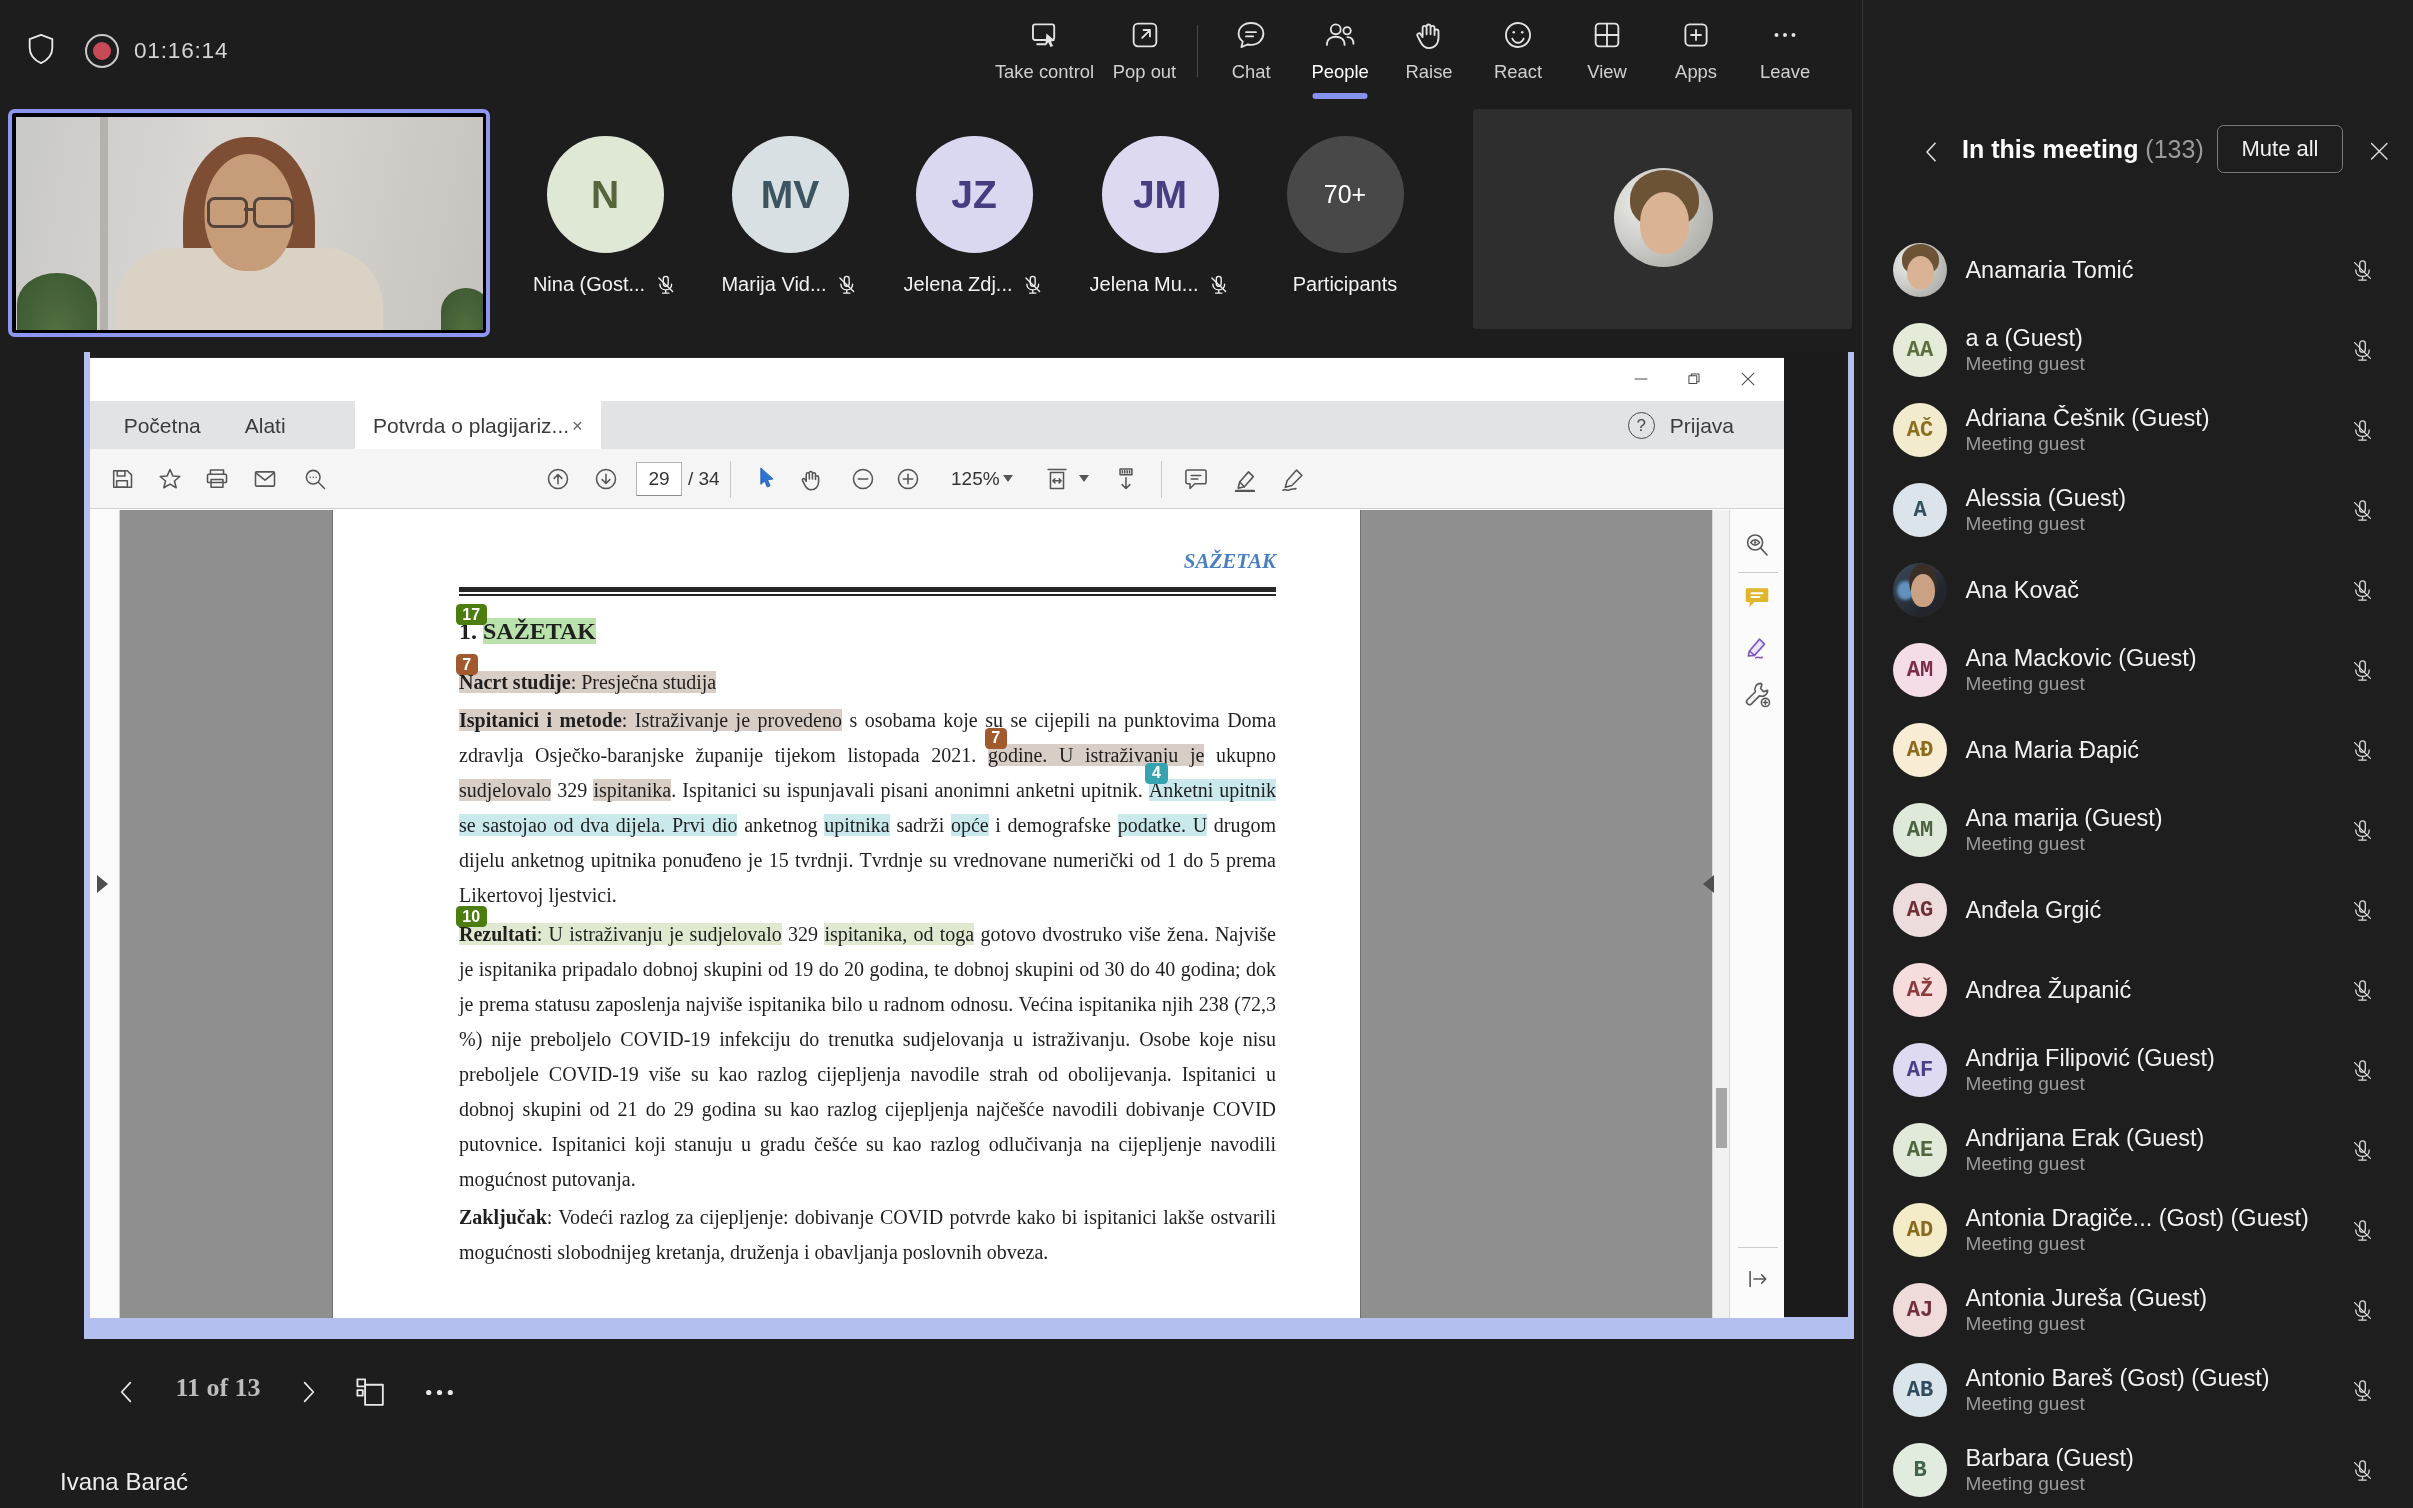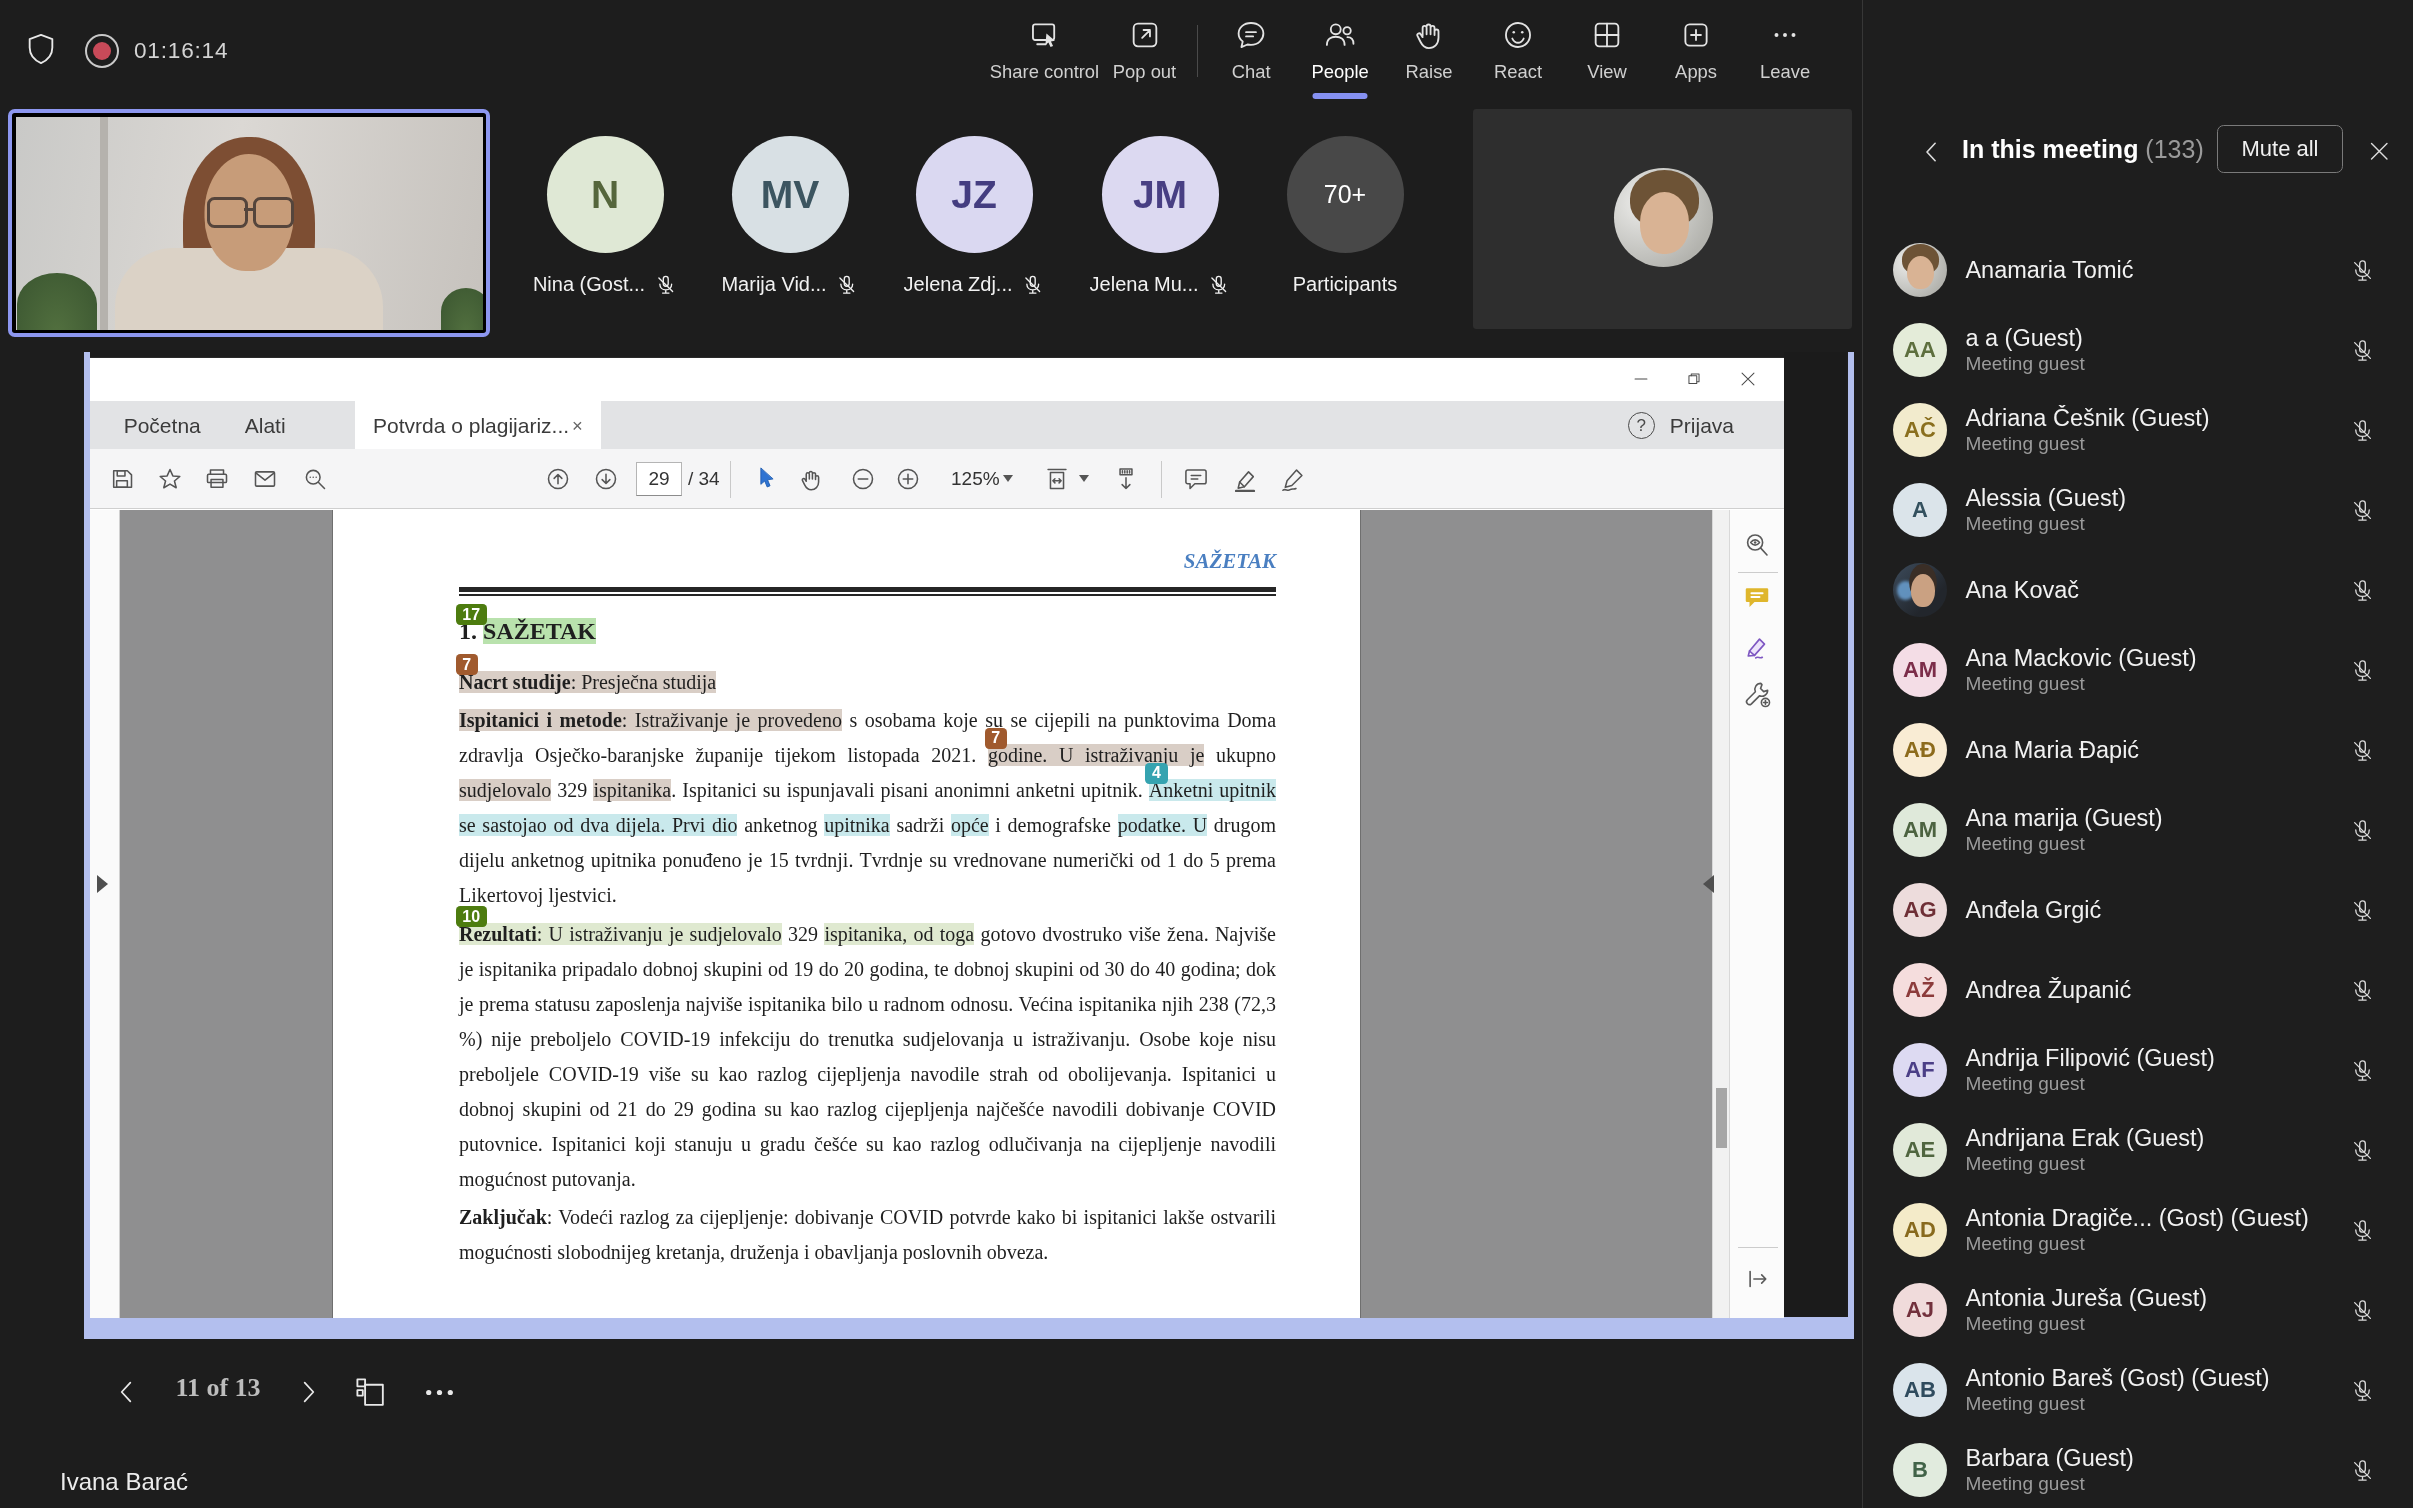--- a/index.html
+++ b/index.html
@@ -148,21 +148,21 @@
   .ph-back .ic{width:30px;height:30px;}
   .ph-title{position:absolute;left:99px;top:18.4px;font-size:25px;font-weight:bold;color:#ffffff;white-space:nowrap;}
   .ph-count{font-weight:normal;color:#9a9a9a;}
   .muteall{position:absolute;right:70px;top:8.4px;padding:10px 23.5px;border:1.7px solid #7a7a7a;border-radius:6.7px;
            font-size:22px;color:#f0f0f0;cursor:pointer;}
   .ph-close{position:absolute;right:20px;top:20px;width:28.5px;height:28.5px;color:#dcdcdc;cursor:pointer;}
   .ph-close .ic{width:28.5px;height:28.5px;stroke-width:2.4;}
   .plist{position:absolute;left:0;top:230px;width:100%;bottom:0;overflow:hidden;}
   .p-row{position:relative;height:80px;display:flex;align-items:center;cursor:pointer;}
   .p-av{flex:0 0 auto;margin-left:30px;width:54px;height:54px;border-radius:50%;display:flex;align-items:center;justify-content:center;
-        font-size:22px;font-weight:bold;font-family:Liberation Sans, sans-serif;}
+        font-size:22px;font-weight:bold;font-family:Liberation Mono, monospace;}
   .p-meta{margin-left:18.4px;display:flex;flex-direction:column;gap:1.7px;min-width:0;flex:1;}
   .p-name{font-size:23.5px;color:#f2f2f2;white-space:nowrap;overflow:hidden;text-overflow:ellipsis;max-width:352px;}
   .p-sub{font-size:19px;color:#9b9b9b;}
   .p-mic{flex:0 0 auto;margin-right:37px;width:27px;height:27px;color:#d9d9d9;}
   .p-mic .ic{width:27px;height:27px;stroke-width:2.4;}
 </style>
 </head>
 <body>
 
 <div class="app">
@@ -179,21 +179,21 @@
     <span class="timer">01:16:14</span>
     <div class="tb-actions" id="tb-actions">
         <div class="tb-item wide">
           <span class="tb-icon">
             <svg class="ic" viewBox="0 0 48 48">
               <rect x="7" y="9" width="30" height="22" rx="3"></rect>
               <path d="M13 37 h12"></path>
               <path d="M26 22 l12 10 -5.6 1 3 6.4 -3.6 1.6 -3-6.4 -4.3 4z" fill="currentColor" stroke="none"></path>
             </svg>
           </span>
-                 <span class="tb-label">Share control</span>
+                 <span class="tb-label">Take control</span>
         </div>
         <div class="tb-item">
           <span class="tb-icon">
             <svg class="ic" viewBox="0 0 48 48">
               <rect x="8" y="8" width="32" height="32" rx="6"></rect>
               <path d="M20 28 L31 17 M22 17 h9 v9"></path>
             </svg>
           </span>
                  <span class="tb-label">Pop out</span>
         </div>

